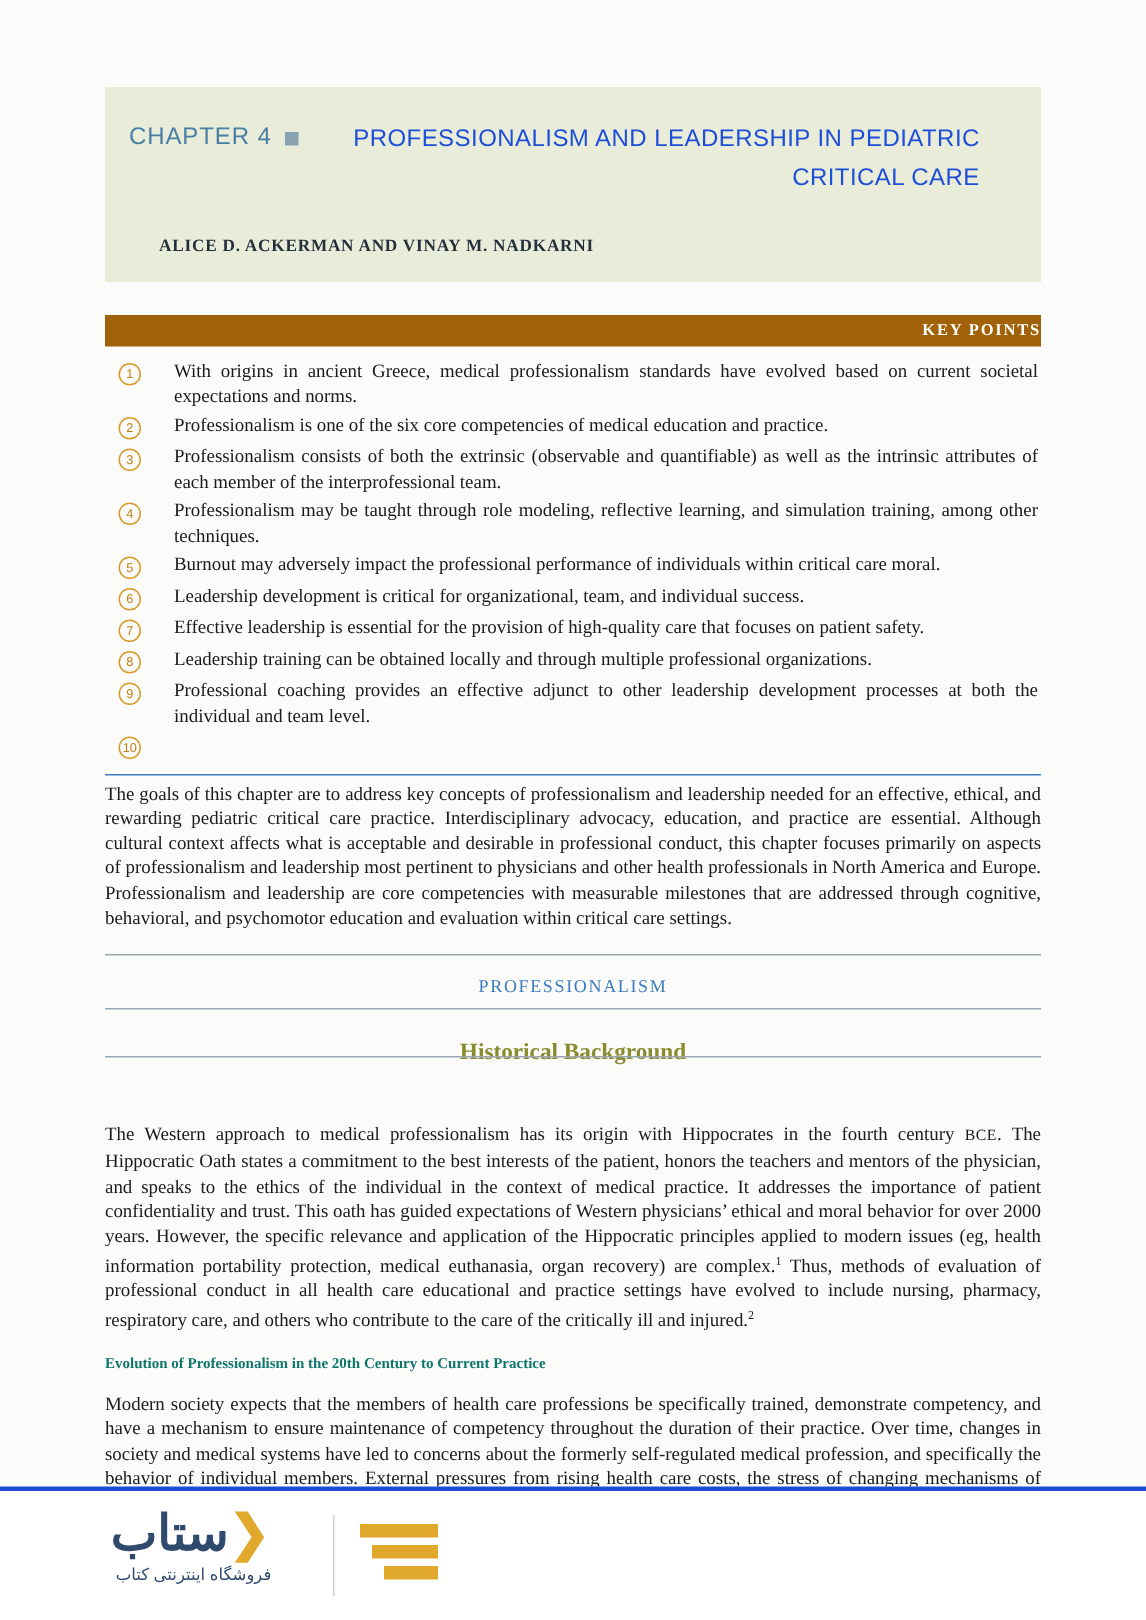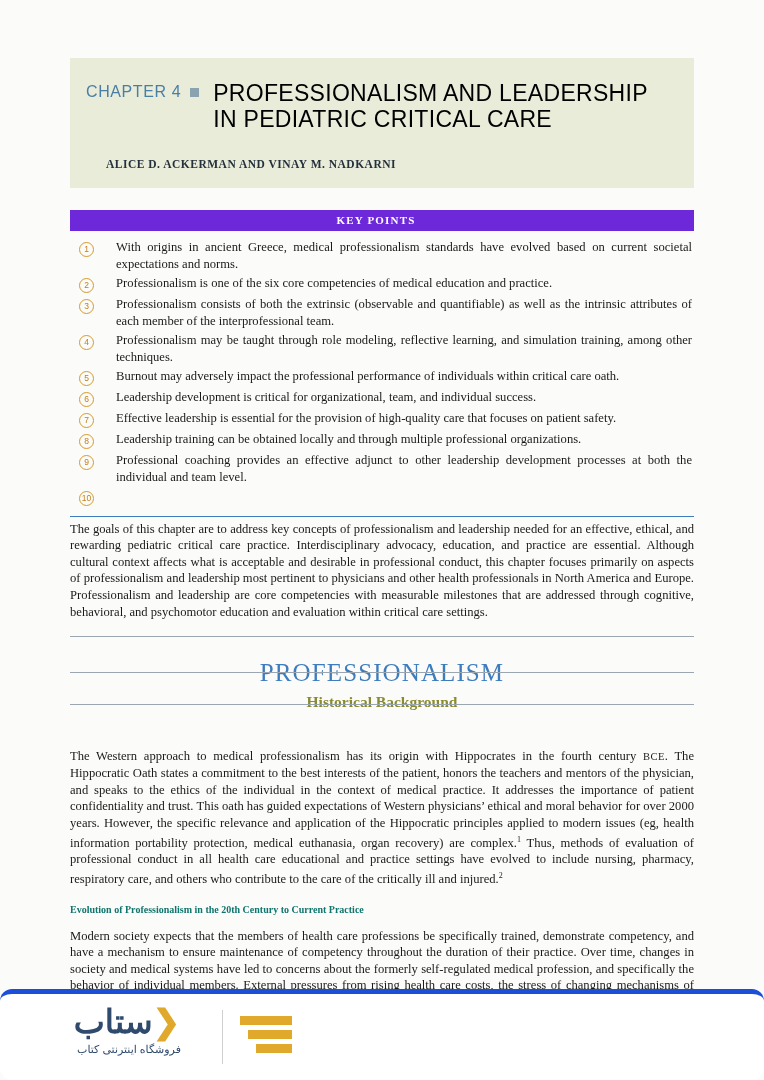--- a/index.html
+++ b/index.html
@@ -52,55 +52,55 @@
     width: 9px;
     height: 9px;
     background: #8aa3b0;
     margin-left: 9px;
     margin-right: 14px;
     position: relative;
     top: 8px;
     flex: 0 0 auto;
   }
   .chapter-title {
-    color: #000000;
-    font-family: "Liberation Sans", sans-serif;
-    font-size: 23px;
+    color: #1d4ed8;
+    font-family: "Liberation Sans", sans-serif;
+    font-size: 16px;
     font-weight: 400;
     line-height: 26px;
     letter-spacing: 0.3px;
-    text-align: left;
+    text-align: right;
     max-width: 440px;
   }
   .chapter-authors {
     margin-top: 26px;
     margin-left: 20px;
     font-family: "Liberation Serif", serif;
     font-size: 11.5px;
     letter-spacing: 0.5px;
     color: #24303c;
     font-weight: 700;
   }
 
   
   .keypoints {
     position: absolute;
     left: 70px;
     top: 210px;
     width: 624px;
   }
   .kp-header {
-    background: #6d28d9;
+    background: #a16207;
     color: #ffffff;
-    text-align: center;
+    text-align: right;
     font-family: "Liberation Serif", serif;
     font-size: 11px;
     letter-spacing: 1.2px;
     font-weight: 700;
-    padding: 4px 12px 5px 0;
+    padding: 4px 0 5px 0;
   }
   .kp-list {
     margin: 0;
     padding: 8px 0 0 0;
     list-style: none;
   }
   .kp-item {
     display: flex;
     align-items: flex-start;
     margin-bottom: 3px;
@@ -145,21 +145,21 @@
 
   
   .sec-title {
     position: absolute;
     left: 70px;
     top: 642px;
     width: 624px;
     text-align: center;
     color: #3d7dbf;
     font-family: "Liberation Serif", serif;
-    font-size: 25px;
+    font-size: 12px;
     letter-spacing: 1.1px;
     font-weight: 400;
   }
   .sec-rule-top {
     position: absolute;
     left: 70px;
     top: 636px;
     width: 624px;
     border-top: 1px solid #9aa7b2;
   }
@@ -239,24 +239,23 @@
   }
 
   
   .footer {
     position: absolute;
     left: 0;
     bottom: 0;
     width: 764px;
     height: 86px;
     background: #ffffff;
-    border-top: 5px solid #1d4ed8;
+    border-top: 3px solid #1d4ed8;
     display: flex;
     align-items: center;
-    border-radius: 12px;
   }
   .footer-left {
     position: absolute;
     left: 44px;
     top: 8px;
     width: 170px;
     text-align: center;
   }
   .logo-word {
     font-family: "Liberation Sans", sans-serif;
@@ -353,21 +352,21 @@
       <li class="kp-item">
         <span class="kp-bullet">3</span>
         <span class="kp-text">Professionalism consists of both the extrinsic (observable and quantifiable) as well as the intrinsic attributes of each member of the interprofessional team.</span>
       </li>
       <li class="kp-item">
         <span class="kp-bullet">4</span>
         <span class="kp-text">Professionalism may be taught through role modeling, reflective learning, and simulation training, among other techniques.</span>
       </li>
       <li class="kp-item">
         <span class="kp-bullet">5</span>
-        <span class="kp-text">Burnout may adversely impact the professional performance of individuals within critical care oath.</span>
+        <span class="kp-text">Burnout may adversely impact the professional performance of individuals within critical care moral.</span>
       </li>
       <li class="kp-item">
         <span class="kp-bullet">6</span>
         <span class="kp-text">Leadership development is critical for organizational, team, and individual success.</span>
       </li>
       <li class="kp-item">
         <span class="kp-bullet">7</span>
         <span class="kp-text">Effective leadership is essential for the provision of high-quality care that focuses on patient safety.</span>
       </li>
       <li class="kp-item">

